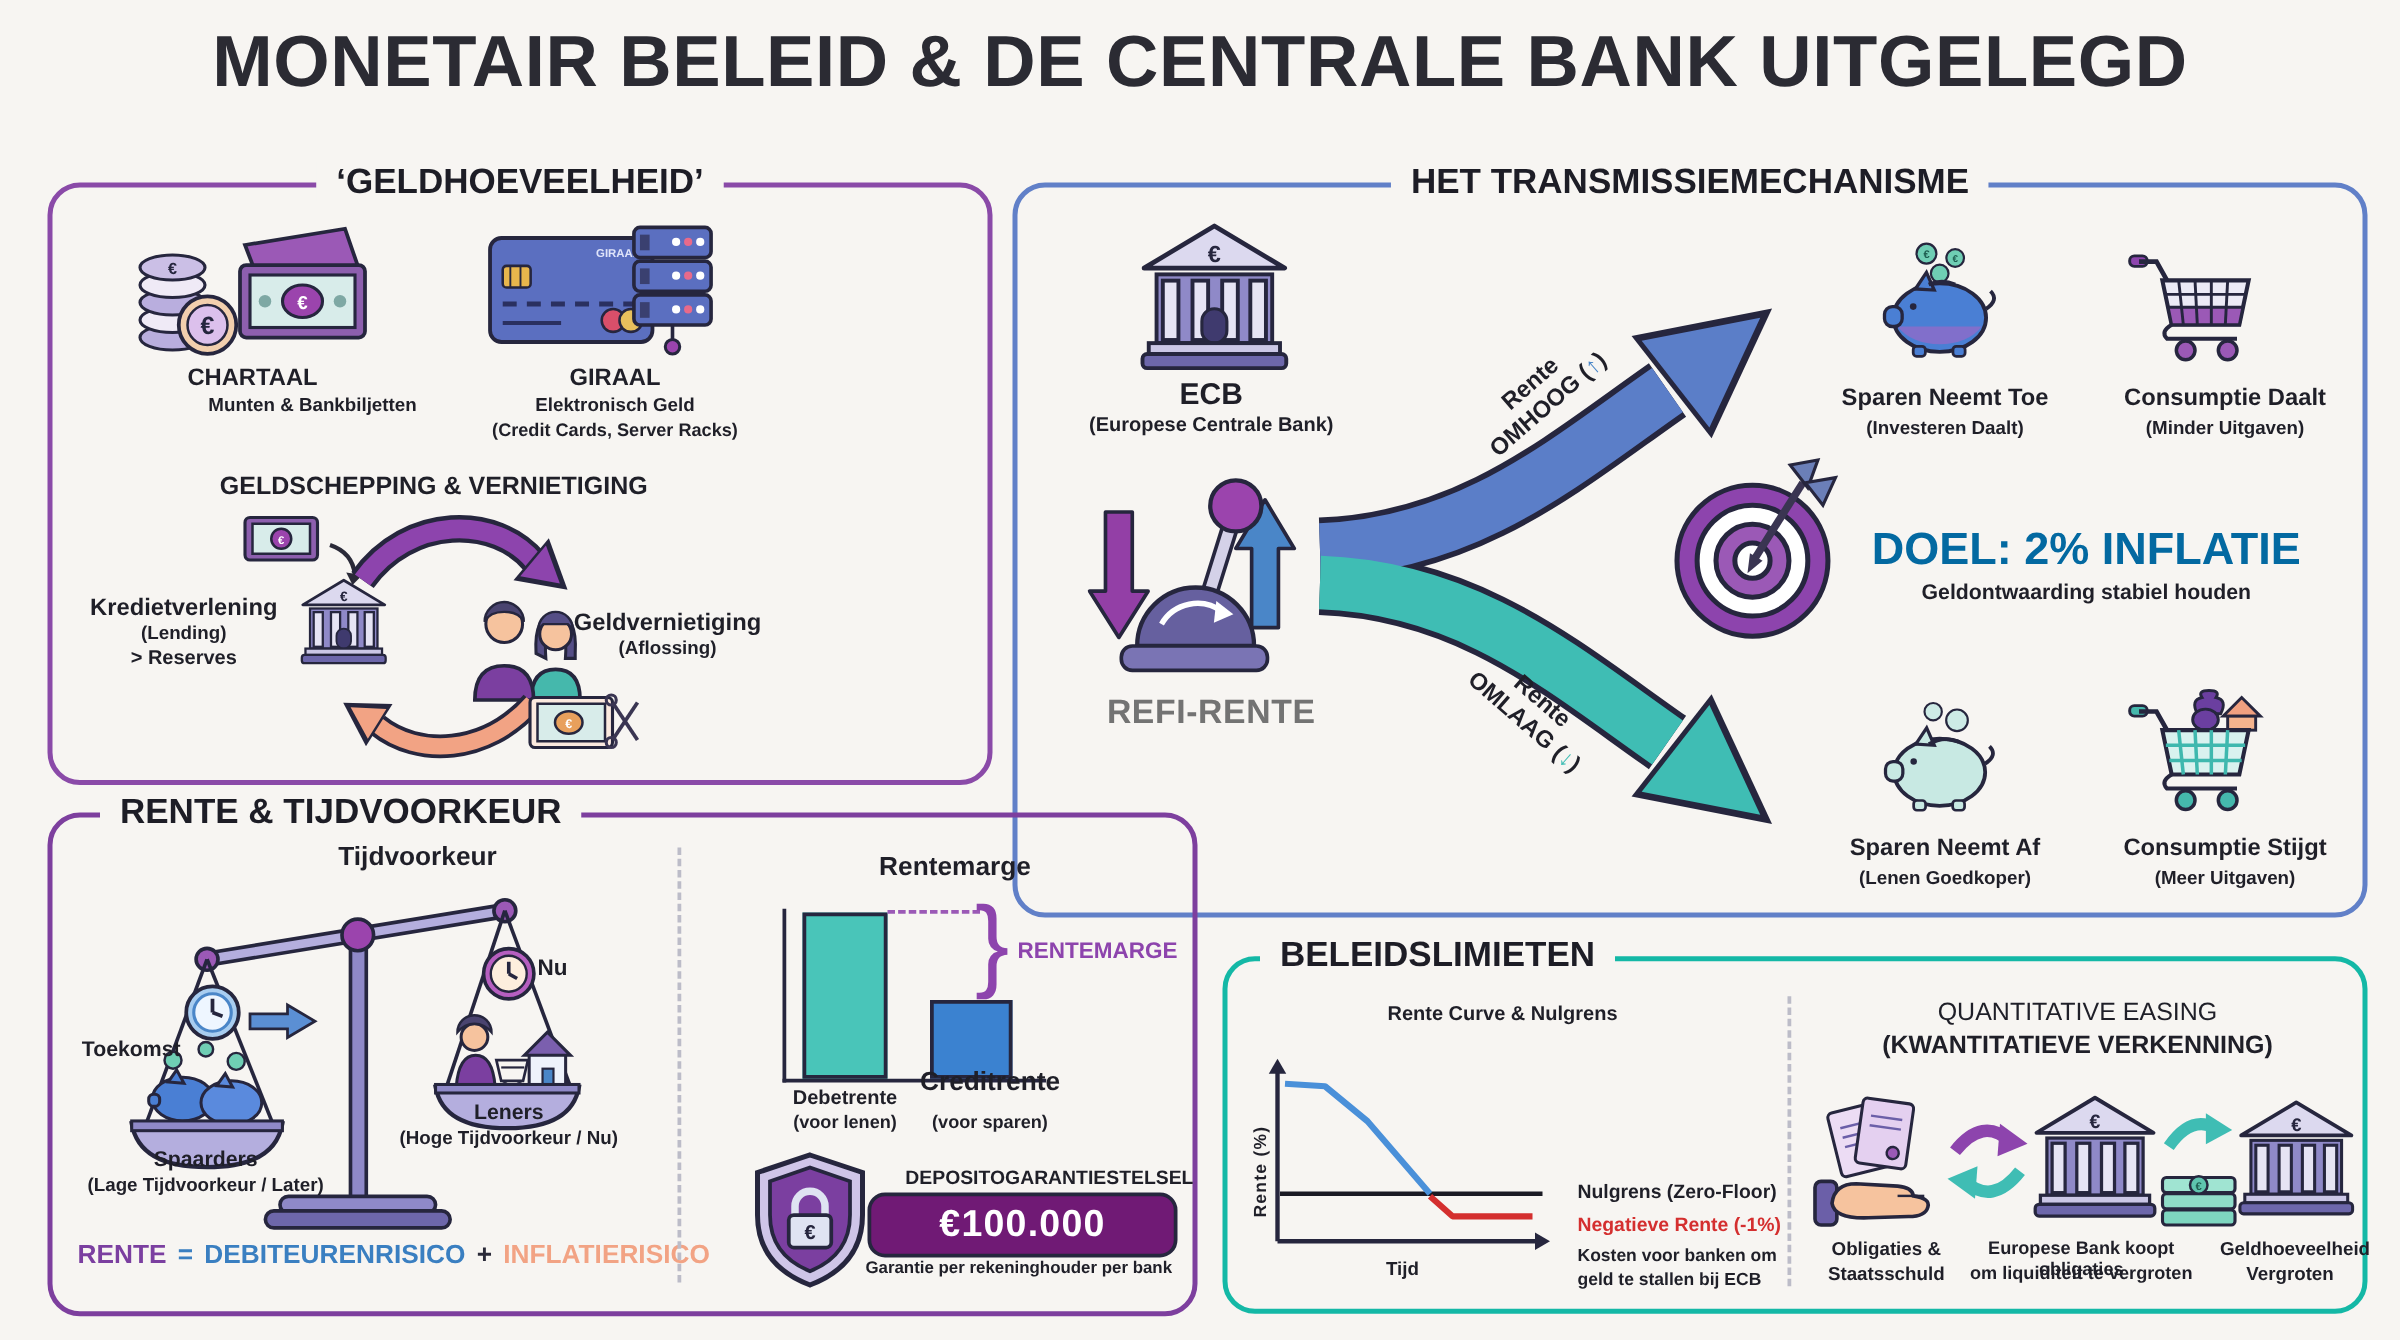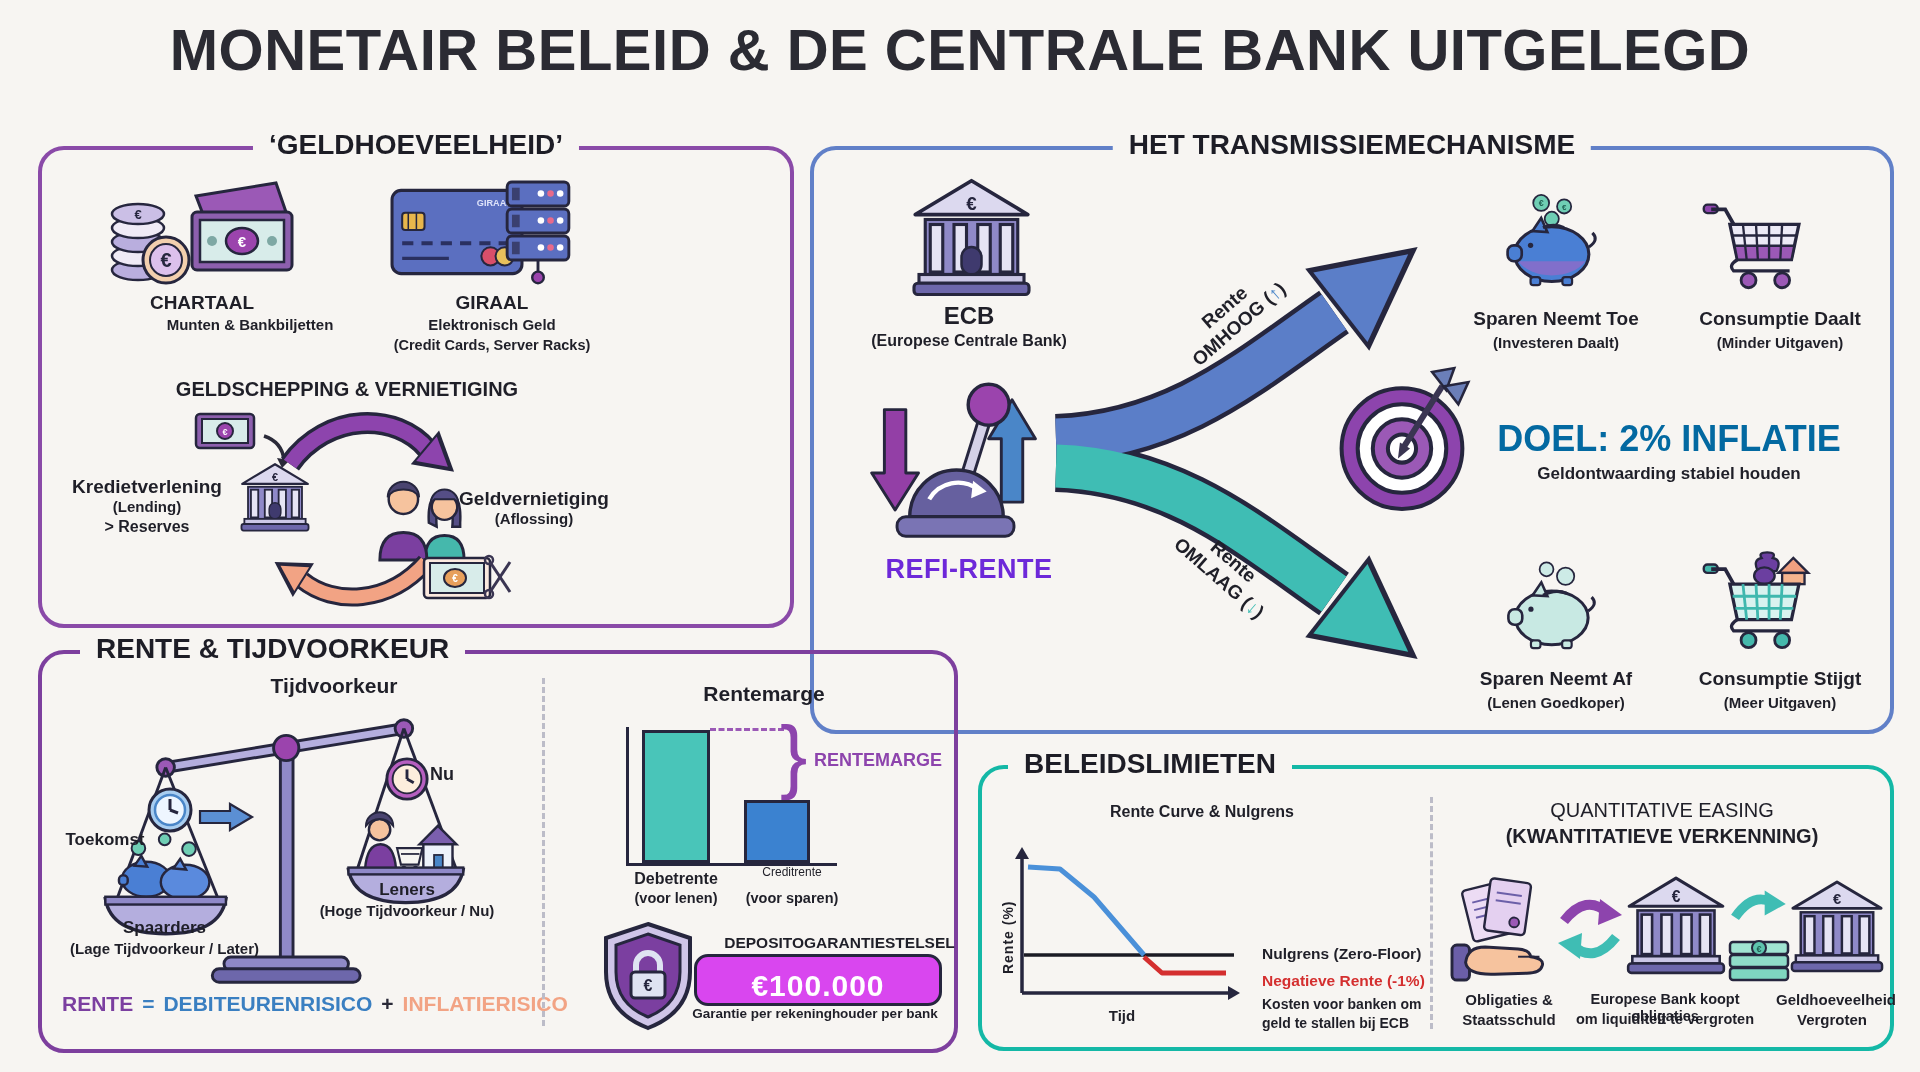--- a/index.html
+++ b/index.html
@@ -192,21 +192,21 @@
       <path d="M29,55 h22 v65 h13 L40,158 L16,120 h13 z" fill="#933fa6" stroke="#26263e" stroke-width="3" stroke-linejoin="round"></path>
       <path d="M149,150 v-65 h-13 L160,45 l24,40 h-13 v65 z" fill="#4a86c8" stroke="#26263e" stroke-width="3" stroke-linejoin="round"></path>
       <line x1="103" y1="158" x2="133" y2="62" stroke="#26263e" stroke-width="15"></line>
       <line x1="103" y1="158" x2="133" y2="62" stroke="#d4d1e8" stroke-width="9"></line>
       <circle cx="136" cy="50" r="21" fill="#9b44ad" stroke="#26263e" stroke-width="3.5"></circle>
       <path d="M55,165 a48,48 0 0 1 96,0 z" fill="#66609f" stroke="#26263e" stroke-width="3.5"></path>
       <path d="M75,147 a34,34 0 0 1 50,-10" fill="none" stroke="#ffffff" stroke-width="4.5"></path>
       <polygon points="120,128 134,139 118,146" fill="#ffffff"></polygon>
       <rect x="42" y="165" width="120" height="20" rx="9" fill="#7a74b4" stroke="#26263e" stroke-width="3"></rect>
     </svg>
-    <div class="t tc" style="left:30px;top:404px;width:250px;font-size:27px;font-weight:800;color:#6d28d9;letter-spacing:.5px;">REFI-RENTE</div>
+    <div class="t tc" style="left:30px;top:404px;width:250px;font-size:27px;font-weight:800;color:#737373;letter-spacing:.5px;">REFI-RENTE</div>
 
     <svg style="left:232px;top:58px;" width="450" height="442" viewBox="0 0 450 442">
       <path d="M10,232 C130,228 205,162 288,104" fill="none" stroke="#26263e" stroke-width="52"></path>
       <path d="M10,258 C130,262 205,328 288,386" fill="none" stroke="#26263e" stroke-width="52"></path>
       <path d="M10,232 C130,228 205,162 288,104" fill="none" stroke="#5b7ec8" stroke-width="43"></path>
       <path d="M10,258 C130,262 205,328 288,386" fill="none" stroke="#3fbdb4" stroke-width="43"></path>
       <g transform="translate(296,98) rotate(-38)">
         <polygon points="-6,-52 96,0 -6,52" fill="#26263e"></polygon>
         <polygon points="-2,-44 84,0 -2,44" fill="#5b7ec8"></polygon>
       </g>
@@ -399,32 +399,32 @@
 
     <div class="t tc" style="left:572px;top:28px;width:300px;font-size:21px;font-weight:800;">Rentemarge</div>
     <div style="position:absolute;left:584px;top:73px;width:208px;height:136px;border-left:3px solid #26263e;border-bottom:3px solid #26263e;"></div>
     <div style="position:absolute;left:600px;top:76px;width:68px;height:133px;background:#49c5b9;border:3px solid #26263e;box-sizing:border-box;"></div>
     <div style="position:absolute;left:702px;top:146px;width:66px;height:63px;background:#3b82d0;border:3px solid #26263e;box-sizing:border-box;"></div>
     <div style="position:absolute;left:668px;top:74px;width:74px;border-top:3px dashed #9b59b6;"></div>
     <div class="t" style="left:738px;top:60px;font-size:82px;color:#8d44ad;font-weight:400;line-height:1;">}</div>
     <div class="t" style="left:772px;top:96px;font-size:18px;font-weight:800;color:#8d44ad;">RENTEMARGE</div>
     <div class="t tc" style="left:572px;top:216px;width:124px;font-size:16px;font-weight:800;">Debetrente</div>
     <div class="t tc" style="left:572px;top:236px;width:124px;font-size:14.5px;font-weight:600;">(voor lenen)</div>
-    <div class="t tc" style="left:690px;top:211px;width:120px;font-size:12px;font-weight:400;">Creditrente</div>
+    <div class="t tc" style="left:690px;top:200px;width:120px;font-size:21px;font-weight:700;">Creditrente</div>
     <div class="t tc" style="left:690px;top:236px;width:120px;font-size:14.5px;font-weight:600;">(voor sparen)</div>
 
     <svg style="left:556px;top:266px;" width="100" height="112" viewBox="0 0 100 112">
       <path d="M50,4 L92,18 V52 q0,40 -42,56 Q8,92 8,52 V18 Z" fill="#cfc5e8" stroke="#26263e" stroke-width="4"></path>
       <path d="M50,14 L82,25 V52 q0,32 -32,45 Q18,84 18,52 V25 Z" fill="#7b3fa0" stroke="#26263e" stroke-width="3"></path>
       <path d="M38,52 v-7 a12,12 0 0 1 24,0 v7" fill="none" stroke="#dfe3f2" stroke-width="6"></path>
       <rect x="33" y="52" width="34" height="26" rx="4" fill="#dfe3f2" stroke="#26263e" stroke-width="3"></rect>
       <text x="50" y="71" font-size="16" font-weight="bold" text-anchor="middle" fill="#26263e">€</text>
     </svg>
     <div class="t tc" style="left:660px;top:280px;width:275px;font-size:15.5px;font-weight:800;text-align:center;">DEPOSITOGARANTIESTELSEL</div>
-    <div style="position:absolute;left:652px;top:300px;width:242px;height:46px;background:#d946ef;border:3px solid #26263e;border-radius:14px;display:flex;align-items:flex-end;justify-content:center;">
+    <div style="position:absolute;left:652px;top:300px;width:242px;height:46px;background:#701a75;border:3px solid #26263e;border-radius:14px;display:flex;align-items:center;justify-content:center;">
       <span style="color:#ffffff;font-size:30px;font-weight:800;letter-spacing:1px;">€100.000</span>
     </div>
     <div class="t tc" style="left:640px;top:352px;width:266px;font-size:13.5px;font-weight:700;">Garantie per rekeninghouder per bank</div>
   </section>
 
   <section class="panel" style="left:978px;top:765px;width:908px;height:278px;border:4px solid #14b8a6;">
     <div class="ph" style="left:26px;">BELEIDSLIMIETEN</div>
 
     <div class="t tc" style="left:60px;top:34px;width:320px;font-size:16px;font-weight:800;">Rente Curve &amp; Nulgrens</div>
 

